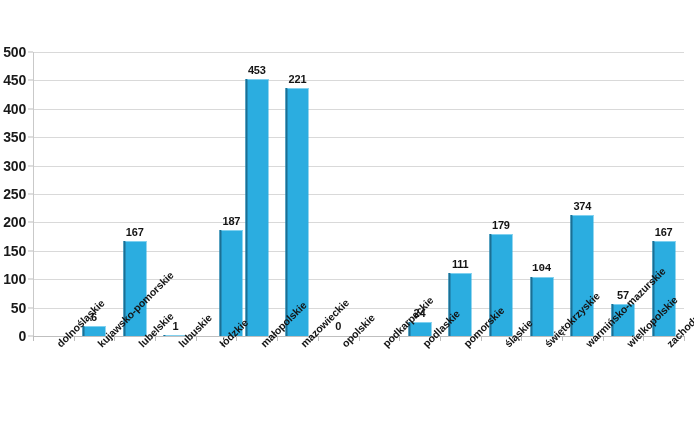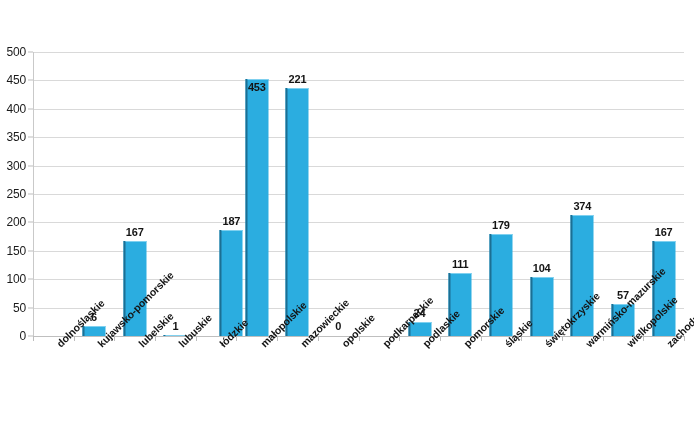--- a/index.html
+++ b/index.html
@@ -57,22 +57,22 @@
     position: absolute;
     left: 0;
     top: 0;
     width: 33px;
     height: 427px;
   }
   .y-label {
     position: absolute;
     right: 7px;
     transform: translateY(-50%);
-    font-size: 12px;
-    font-weight: normal;
+    font-size: 14px;
+    font-weight: bold;
     color: #1a1a1a;
     font-family: "Liberation Sans", sans-serif;
     letter-spacing: -0.2px;
     white-space: nowrap;
   }
   .y-tick {
     position: absolute;
     left: 28px;
     width: 5px;
     height: 1px;
@@ -235,21 +235,21 @@
       <div class="bar-slot" style="left: 178px; width: 40.6875px; text-decoration: underline;">
         <div class="bar" title="łódzkie: 187" style="height: 106.216px;">
           <div class="bar-top-sheen"></div>
         </div>
         <div class="bar-value" style="bottom: 109.216px;">187</div>
       </div>
       <div class="bar-slot" style="left: 203.438px; width: 40.6875px;">
         <div class="bar" title="małopolskie: 453" style="height: 257.304px;">
           <div class="bar-top-sheen"></div>
         </div>
-        <div class="bar-value" style="bottom: 243px;">453</div>
+        <div class="bar-value" style="bottom: 260px;">453</div>
       </div>
       <div class="bar-slot" style="left: 244.125px; width: 40.6875px;">
         <div class="bar" title="mazowieckie: 436" style="height: 247.648px;">
           <div class="bar-top-sheen"></div>
         </div>
         <div class="bar-value" style="bottom: 250.648px;">221</div>
       </div>
       <div class="bar-slot" style="left: 284.812px; width: 40.6875px;">
         <div class="bar-value" style="bottom: 4.5px;">0</div>
       </div>
@@ -268,21 +268,21 @@
       <div class="bar-slot" style="left: 447.562px; width: 40.6875px;">
         <div class="bar" title="śląskie: 179" style="height: 101.672px;">
           <div class="bar-top-sheen"></div>
         </div>
         <div class="bar-value" style="bottom: 104.672px;">179</div>
       </div>
       <div class="bar-slot" style="left: 488.25px; width: 40.6875px;">
         <div class="bar" title="świętokrzyskie: 104" style="height: 59.072px;">
           <div class="bar-top-sheen"></div>
         </div>
-        <div class="bar-value" style="bottom: 62.072px;">104</div>
+        <div class="bar-value" style="bottom: 62.072px; font-family: Liberation Mono, monospace;">104</div>
       </div>
       <div class="bar-slot" style="left: 528.938px; width: 40.6875px;">
         <div class="bar" title="warmińsko-mazurskie: 213" style="height: 120.984px;">
           <div class="bar-top-sheen"></div>
         </div>
         <div class="bar-value" style="bottom: 123.984px;">374</div>
       </div>
       <div class="bar-slot" style="left: 569.625px; width: 40.6875px;">
         <div class="bar" title="wielkopolskie: 57" style="height: 32.376px;">
           <div class="bar-top-sheen"></div>

